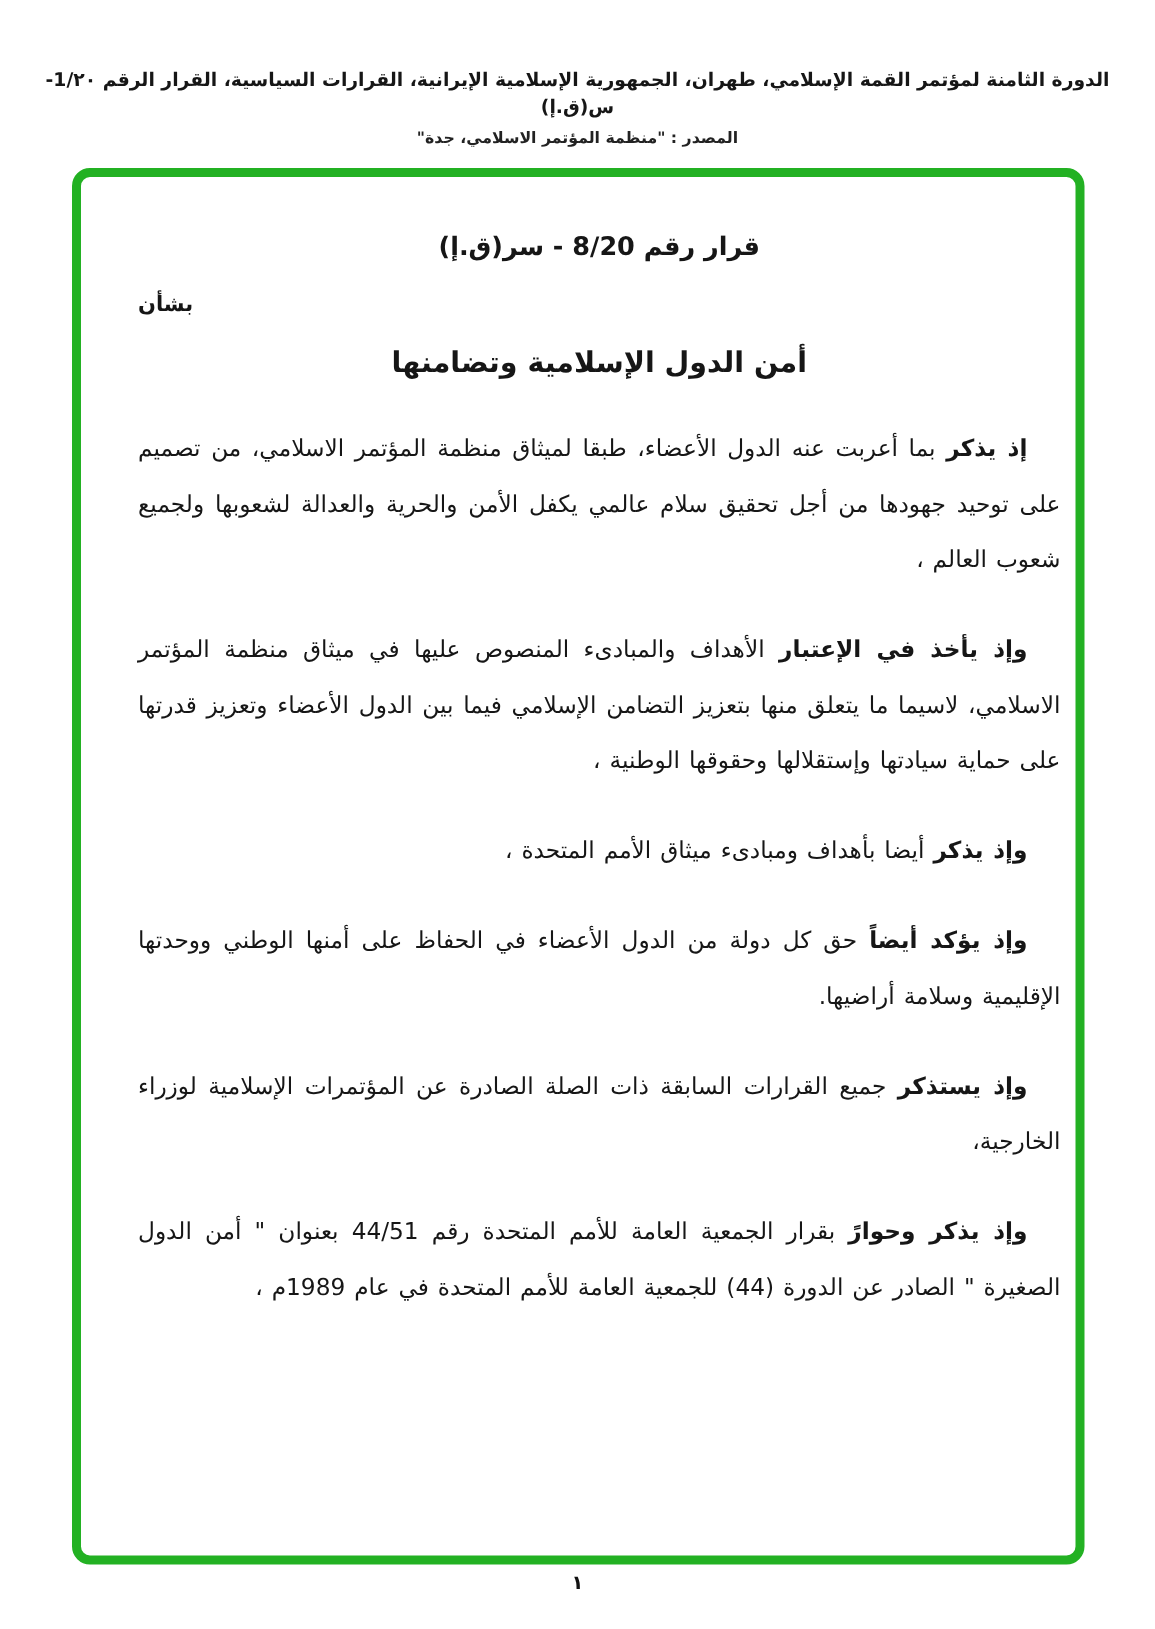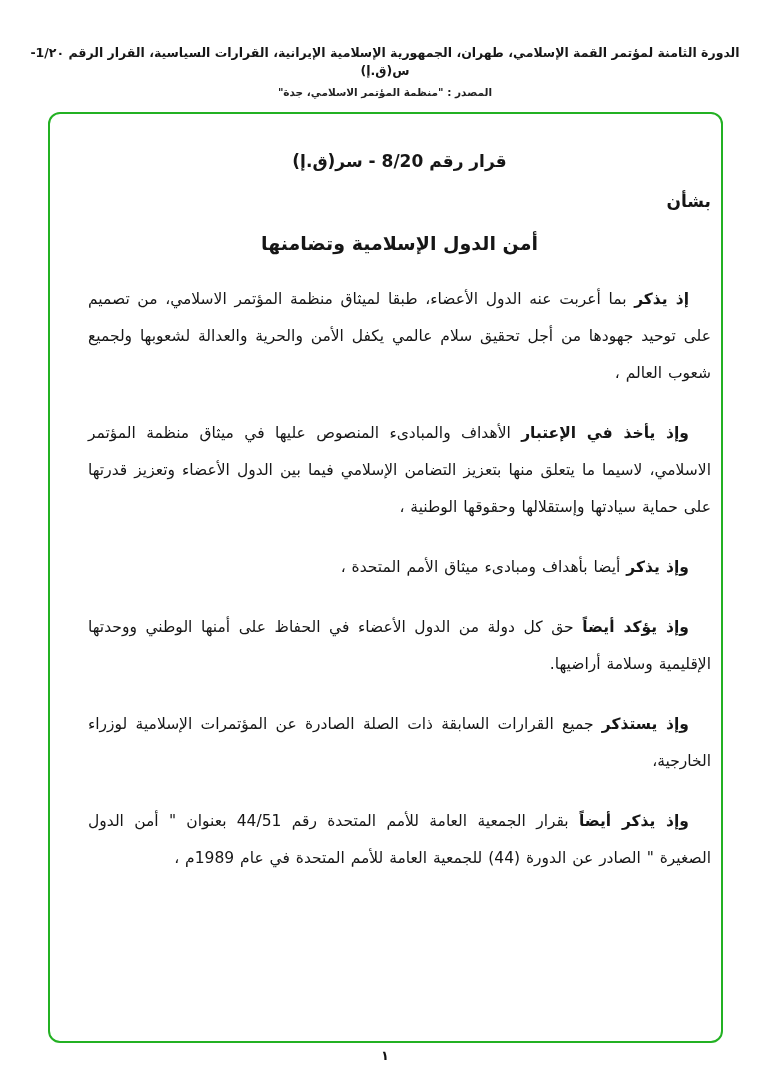--- a/index.html
+++ b/index.html
@@ -5,25 +5,25 @@
   html,body{margin:0;padding:0;}
   body{
     width:770px;height:1086px;position:relative;background:#ffffff;
     font-family:"DejaVu Sans",sans-serif;color:#161616;overflow:hidden;
   }
   .hdr{position:absolute;top:44px;left:20px;right:20px;text-align:center;direction:rtl;}
   .hdr-l1{font-size:12.5px;font-weight:bold;letter-spacing:0;line-height:1.4;}
   .hdr-l2{font-size:10.5px;font-weight:bold;margin-top:7px;color:#222;}
   .frame{
     position:absolute;left:48px;top:112px;width:675px;height:931px;
-    box-sizing:border-box;border:2px solid #000000;border-radius:12px;
+    box-sizing:border-box;border:6px solid #000000;border-radius:12px;
     padding:36px 10px 0 38px;direction:rtl;background:#fff;
   }
   .t1{font-size:17px;font-weight:bold;text-align:center;margin:0 0 16px 0;line-height:1.4;}
-  .t2{font-size:17px;font-weight:bold;text-align:right;margin:0 0 12px 0;line-height:1.4;}
+  .t2{font-size:14px;font-weight:bold;text-align:left;margin:0 0 12px 0;line-height:1.4;}
   .t3{font-size:19px;font-weight:bold;text-align:center;margin:16px;line-height:1.4;}
   .bodytext{margin-top:25px;}
   .para{
     font-size:15.5px;line-height:37px;text-align:justify;text-justify:inter-word;
     text-indent:22px;margin:0 0 23px 0;word-spacing:1px;
   }
   .lead{font-weight:bold;}
   .pg{
     position:absolute;left:0;right:0;top:1048px;text-align:center;
     font-size:13px;font-weight:bold;color:#111;
@@ -43,19 +43,19 @@
     <h1 class="t1">قرار رقم 8/20 - سر(ق.إ)</h1>
     <h2 class="t2">بشأن</h2>
     <h2 class="t3">أمن الدول الإسلامية وتضامنها</h2>
 
     <div class="bodytext">
       <p class="para"><span class="lead">إذ يذكر</span><span> بما أعربت عنه الدول الأعضاء، طبقا لميثاق منظمة المؤتمر الاسلامي، من تصميم على توحيد جهودها من أجل تحقيق سلام  عالمي يكفل الأمن والحرية والعدالة لشعوبها ولجميع شعوب العالم ،</span></p>
       <p class="para"><span class="lead">وإذ يأخذ في الإعتبار</span><span> الأهداف والمبادىء المنصوص عليها في ميثاق منظمة المؤتمر الاسلامي، لاسيما ما يتعلق منها بتعزيز التضامن الإسلامي فيما بين الدول الأعضاء وتعزيز قدرتها على حماية سيادتها وإستقلالها وحقوقها الوطنية ،</span></p>
       <p class="para"><span class="lead">وإذ يذكر</span><span> أيضا بأهداف ومبادىء ميثاق الأمم المتحدة ،</span></p>
       <p class="para"><span class="lead">وإذ يؤكد أيضاً</span><span> حق كل دولة من الدول الأعضاء في الحفاظ على أمنها الوطني ووحدتها الإقليمية وسلامة أراضيها.</span></p>
       <p class="para"><span class="lead">وإذ يستذكر</span><span> جميع القرارات السابقة ذات الصلة الصادرة عن المؤتمرات الإسلامية لوزراء الخارجية،</span></p>
-      <p class="para"><span class="lead">وإذ يذكر أيضاً</span><span> بقرار الجمعية العامة للأمم المتحدة رقم 44/51 بعنوان " أمن الدول الصغيرة " الصادر عن الدورة (44) للجمعية العامة للأمم المتحدة في عام 1989م ،</span></p>
+      <p class="para"><span class="lead">وإذ يذكر وحوارً</span><span> بقرار الجمعية العامة للأمم المتحدة رقم 44/51 بعنوان " أمن الدول الصغيرة " الصادر عن الدورة (44) للجمعية العامة للأمم المتحدة في عام 1989م ،</span></p>
     </div>
   </section>
 
   <footer class="pg">١</footer>
 
 </div>
 
 </body></html>

